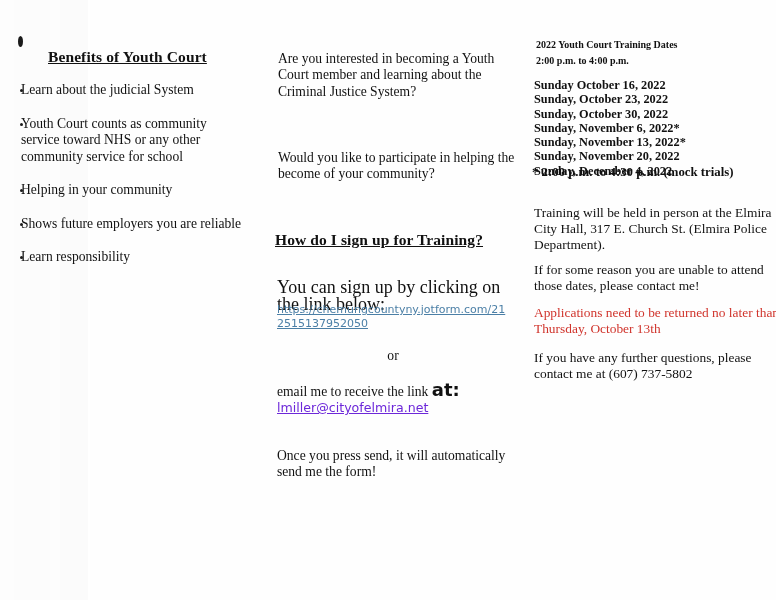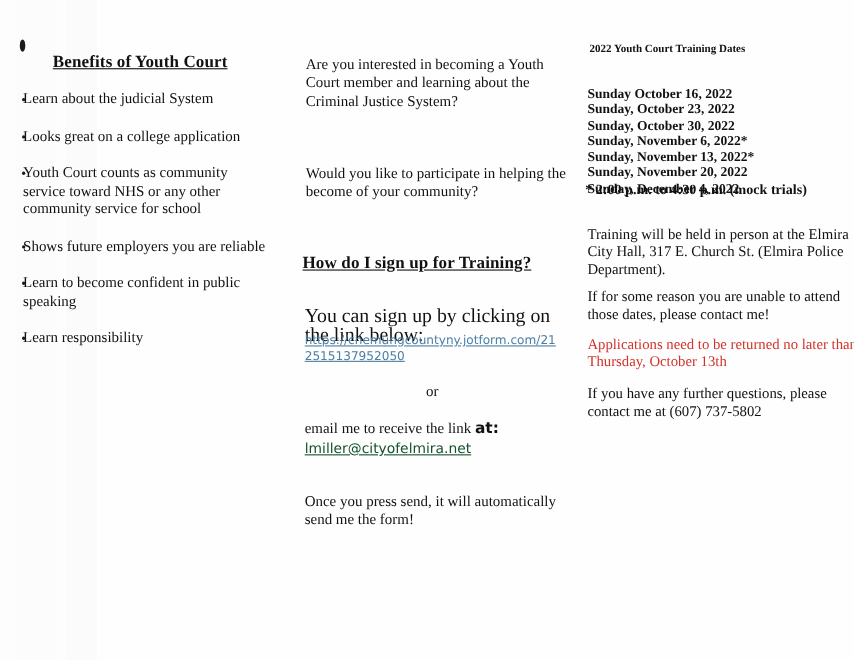--- a/index.html
+++ b/index.html
@@ -146,31 +146,31 @@
   .mid-email-lead {
     position: absolute;
     left: 12px;
     top: 368px;
     font-size: 13.6px;
     line-height: 16.5px;
     white-space: nowrap;
   }
   .mid-email-lead .at {
     font-family: "DejaVu Sans", "Liberation Sans", sans-serif;
-    font-size: 14px;
+    font-size: 18px;
     font-weight: bold;
     margin-top: 14px;
   }
   .mid-email {
     position: absolute;
     left: 12px;
     top: 400px;
     font-family: "DejaVu Sans", "Liberation Sans", sans-serif;
     font-size: 12.6px;
-    color: #14532d;
+    color: #6d28d9;
     text-decoration: underline;
     cursor: pointer;
     white-space: nowrap;
   }
   .mid-close {
     position: absolute;
     left: 12px;
     top: 434px;
     width: 235px;
     font-size: 13.6px;
@@ -249,24 +249,23 @@
 
 <div class="page">
   <div class="scan-bands"></div>
   <div class="stray-bullet"></div>
 
   <div class="col col-left">
     <h2 class="heading benefits-title">Benefits of Youth Court</h2>
 
     <ul class="benefits">
       <li>Learn about the judicial System</li>
-      <li>Looks great on a college application</li>
       <li>Youth Court counts as community service toward NHS or any other community service for school</li>
+      <li>Helping in your community</li>
       <li>Shows future employers you are reliable</li>
-      <li>Learn to become confident in public speaking</li>
       <li>Learn responsibility</li>
     </ul>
   </div>
 
   <div class="col col-mid">
     <p class="mid-q1">Are you interested in becoming a Youth Court member and learning about the Criminal Justice System?</p>
 
     <p class="mid-q2">Would you like to participate in helping the become of your community?</p>
 
     <h2 class="heading mid-heading">How do I sign up for Training?</h2>
@@ -282,20 +281,21 @@
     </p>
 
     <a class="mid-email">lmiller@cityofelmira.net</a>
 
     <p class="mid-close">Once you press send, it will automatically send me the form!</p>
   </div>
 
   <div class="col col-right">
     <div class="right-title">
       <div>2022 Youth Court Training Dates</div>
+      <div>2:00 p.m. to 4:00 p.m.</div>
     </div>
 
     <ul class="dates">
       <li>Sunday October 16, 2022</li>
       <li>Sunday, October 23, 2022</li>
       <li>Sunday, October 30, 2022</li>
       <li>Sunday, November 6, 2022*</li>
       <li>Sunday, November 13, 2022*</li>
       <li> Sunday, November 20, 2022</li>
       <li>Sunday, December 4, 2022</li>

